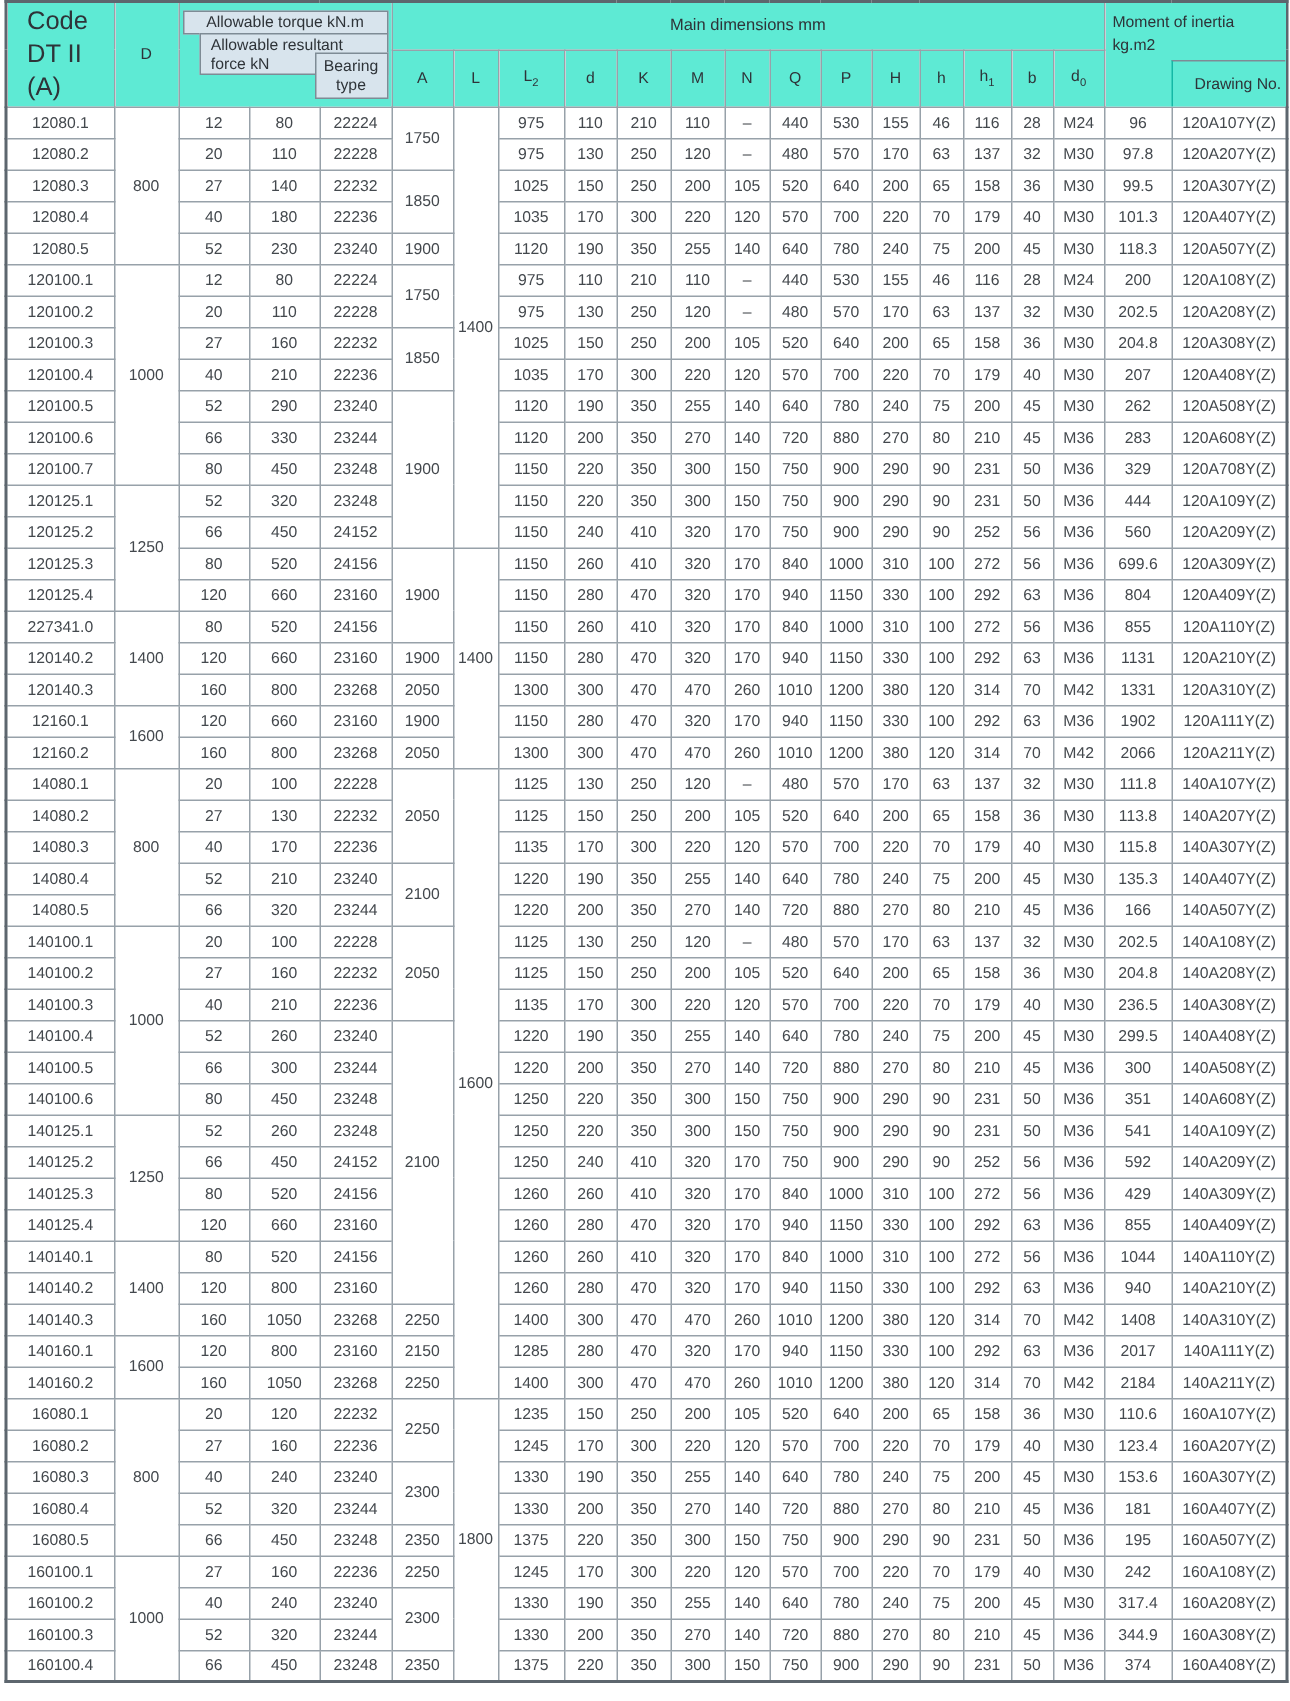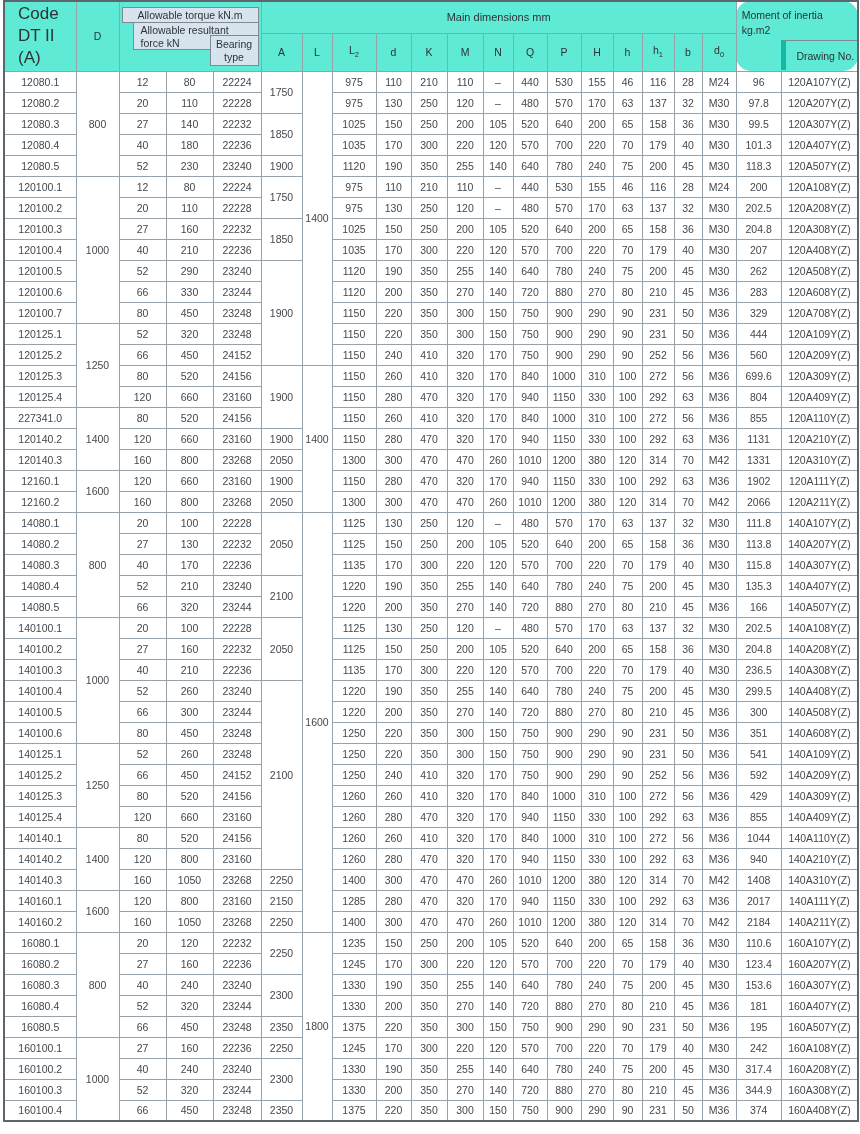--- a/index.html
+++ b/index.html
@@ -24,26 +24,26 @@
   thead tr.h2 { height:38px; }
   th.code-h { text-align:left; padding-left:13px; font-size:17px; line-height:1.3; white-space:pre-line; vertical-align:middle; }
   th.maindims { font-size:11px; text-align:center; }
   th.dim-letter { text-align:center; }
   th.dim-letter sub, .sub8 { font-size:7.5px; }
   th.stair { position:relative; }
   .sbox { position:absolute; border:1px solid #7e8b95; background:#d8e4ed; box-sizing:border-box; font-size:10.5px; color:#2e3338; }
   .sbox.torque-box { left:2px; right:2px; top:5px; height:16px; line-height:14px; text-align:center; }
   .sbox.force-box  { left:13px; right:2px; top:20px; height:28px; line-height:12.5px; text-align:left; padding:1px 0 0 7px; white-space:pre-line; z-index:1; }
   .sbox.bearing-box{ right:2px; width:49px; top:33px; height:31px; line-height:13px; text-align:center; padding-top:2px; white-space:pre-line; z-index:2; }
-  th.inertia-h { position:relative; text-align:right;border-radius:15px; }
+  th.inertia-h { position:relative; text-align:right; }
   .mi-line1 { position:absolute; left:5px; top:7px; font-size:10.5px; }
   .mi-line2 { position:absolute; left:5px; top:22px; font-size:10.5px; }
   .draw-box {
     position:absolute; left:44px; right:0; top:38px; bottom:0;
-    border-top:1px solid #7e8b95; border-left:5px solid #14b8a6;
+    border-top:1px solid #7e8b95; border-left:1px solid #14b8a6;
     display:flex; align-items:center; justify-content:flex-end; padding-right:3px;
     font-size:10.5px;
   }
   tbody tr { height:21px; }
   tbody td {
     text-align:center; font-size:10.5px; color:#43484d; background:#fff;
     vertical-align:middle;
   }
 </style>
 </head>

